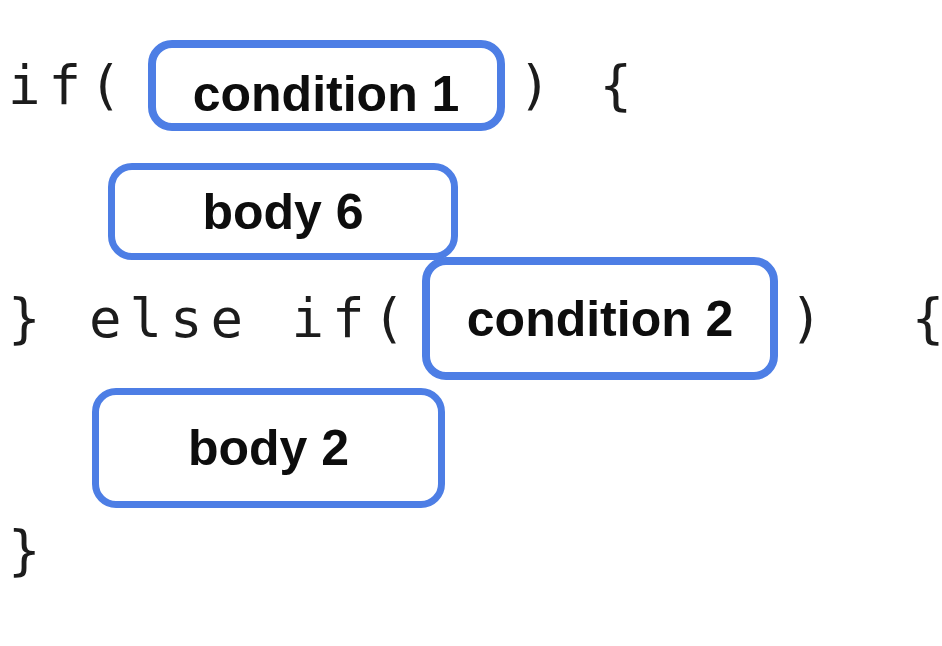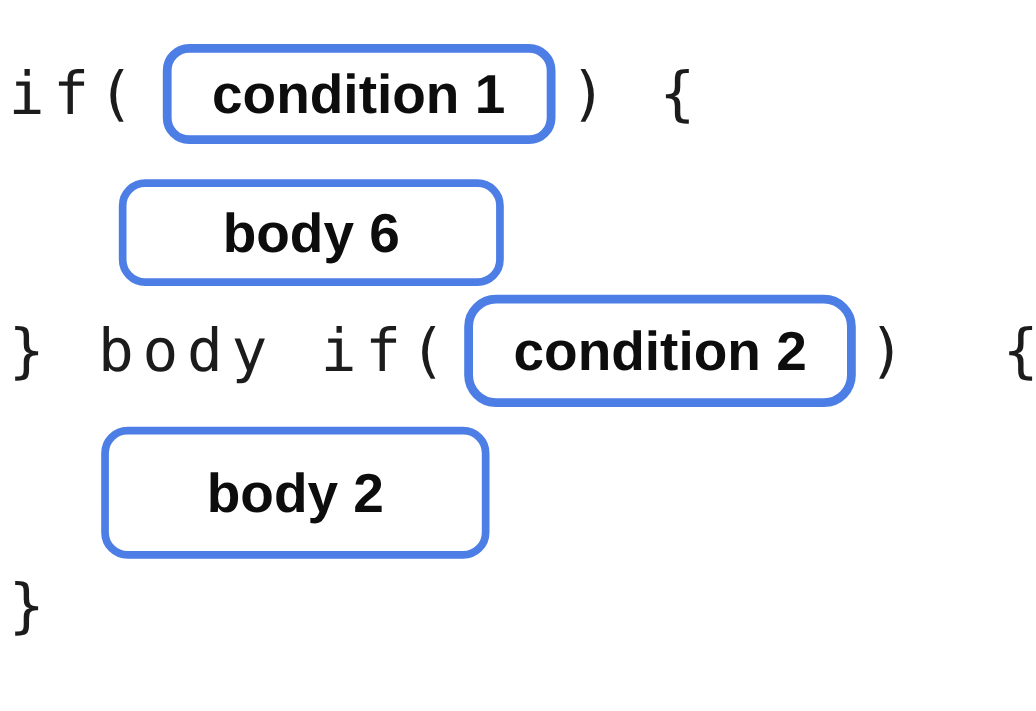--- a/index.html
+++ b/index.html
@@ -38,26 +38,26 @@
   .label {
     font-family: "Liberation Sans", sans-serif;
     font-weight: 700;
     font-size: 50px;
     color: #0d0d0d;
     letter-spacing: 0px;
     white-space: pre;
   }
   
   .row1 { left: 8px; top: 40px; height: 91px; }
-  .cond1-box { width: 357px; height: 91px; margin-left: 18px; margin-right: 14px; }
+  .cond1-box { width: 357px; height: 91px; margin-left: 18px; margin-right: 14px; align-items: flex-end; }
   
   .body1-box { position: absolute; left: 108px; top: 163px; width: 350px; height: 97px; border-width: 7px; }
   
   .row3 { left: 8px; top: 270px; height: 97px; }
-  .cond2-box { width: 356px; height: 102px; margin-left: 9px; margin-right: 12px; border-radius: 29px; }
+  .cond2-box { width: 356px; height: 123px; margin-left: 9px; margin-right: 12px; }
   
   .body2-box { position: absolute; left: 92px; top: 388px; width: 353px; height: 120px; border-width: 7px; }
   
   .close-brace { position: absolute; left: 8px; top: 505px; line-height: 91px; }
 </style>
 </head>
 <body>
 
 <div class="canvas">
 
@@ -67,21 +67,21 @@
       <span class="label">condition 1</span>
     </div>
     <span class="code">) {</span>
   </div>
 
   <div class="pbox body1-box">
     <span class="label">body 6</span>
   </div>
 
   <div class="row row3">
-    <span class="code">} body if(</span>
+    <span class="code">} else if(</span>
     <div class="pbox cond2-box">
       <span class="label">condition 2</span>
     </div>
     <span class="code">)  {</span>
   </div>
 
   <div class="pbox body2-box">
     <span class="label">body 2</span>
   </div>
 

